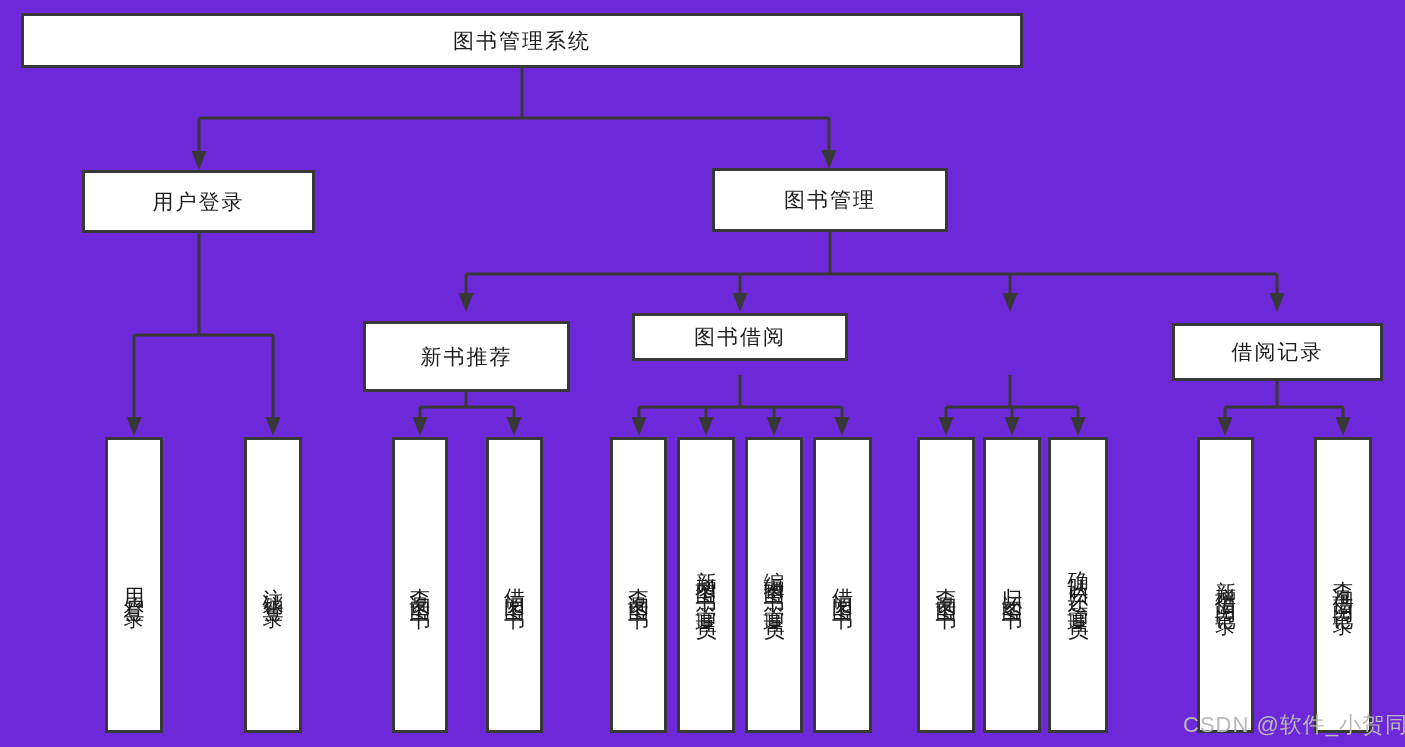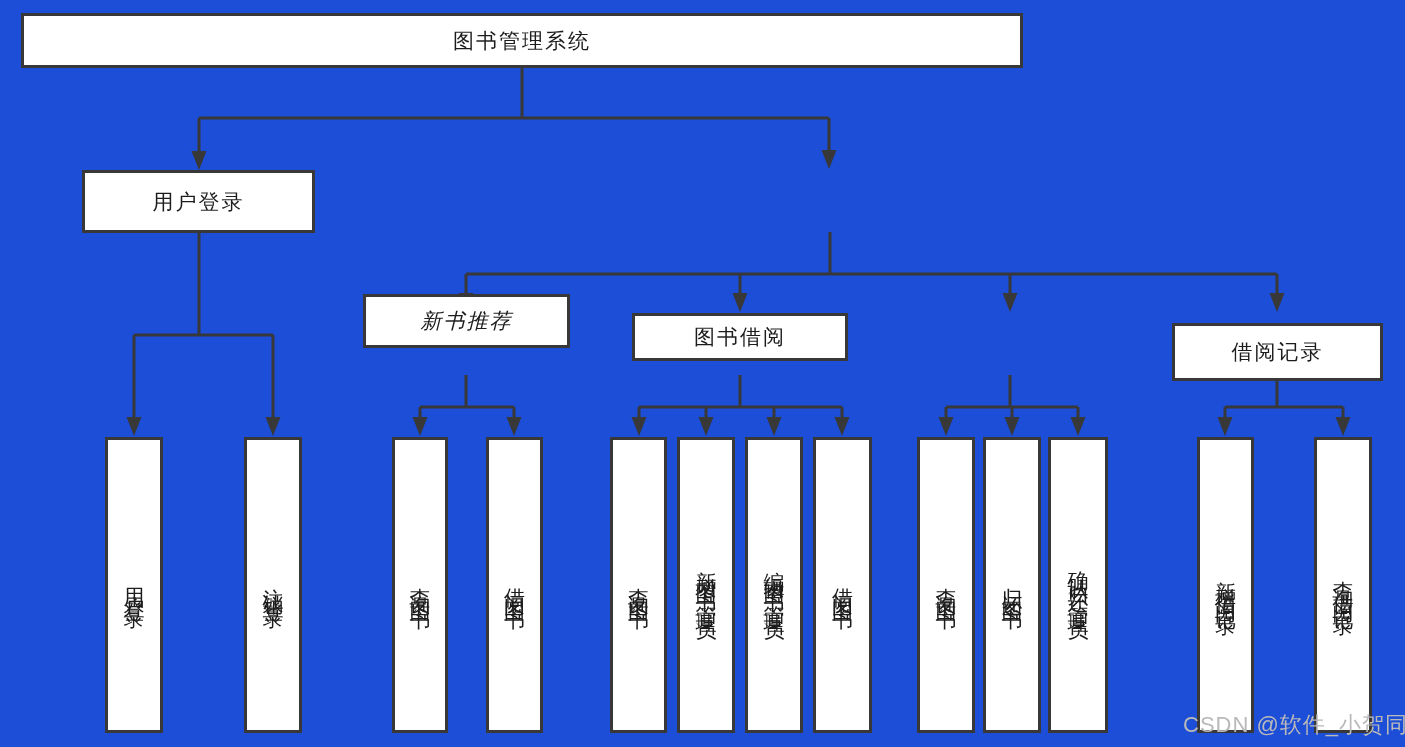--- a/index.html
+++ b/index.html
@@ -1,19 +1,19 @@
 <!DOCTYPE html>
 <html><head>
 <meta charset="utf-8">
 <style>
   html,body{margin:0;padding:0;background:#ffffff;}
   #canvas{
     position:relative;
     width:1405px;height:747px;
-    background:#1d4ed8;
+    background:#6d28d9;
     font-family:"Liberation Sans",sans-serif;
     overflow:hidden;
   }
   #connectors{position:absolute;left:0;top:0;width:1405px;height:747px;}
   .hbox{
     position:absolute;
     border:3px solid #383838;
     background:#ffffff;
     display:flex;align-items:center;justify-content:center;
     font-size:21px;letter-spacing:2px;color:#1c1c1c;
@@ -79,22 +79,23 @@
       <polygon points="1004.5,417 1019.5,417 1012,436"></polygon>
       <polygon points="1070.5,417 1085.5,417 1078,436"></polygon>
       <polygon points="1217.5,417 1232.5,417 1225,436"></polygon>
       <polygon points="1335.5,417 1350.5,417 1343,436"></polygon>
     </g>
   </svg>
 
   <div class="hbox" style="left:21px;top:13px;width:1002px;height:55px;">图书管理系统</div>
 
   <div class="hbox" style="left:82px;top:170px;width:233px;height:63px;">用户登录</div>
+  <div class="hbox" style="left:712px;top:168px;width:236px;height:64px;">图书管理</div>
 
-  <div class="hbox" style="left:363px;top:294px;width:207px;height:54px;font-style:italic;">新书推荐</div>
+  <div class="hbox" style="left:363px;top:321px;width:207px;height:71px;">新书推荐</div>
   <div class="hbox" style="left:632px;top:313px;width:216px;height:48px;">图书借阅</div>
   <div class="hbox" style="left:1172px;top:323px;width:211px;height:58px;">借阅记录</div>
 
   <div class="vbox" style="left:105px;width:58px;">用户登录</div>
   <div class="vbox" style="left:244px;width:58px;">注销登录</div>
 
   <div class="vbox" style="left:392px;width:56px;">查询图书</div>
   <div class="vbox" style="left:486px;width:57px;">借阅图书</div>
 
   <div class="vbox" style="left:610px;width:57px;">查询图书</div>

